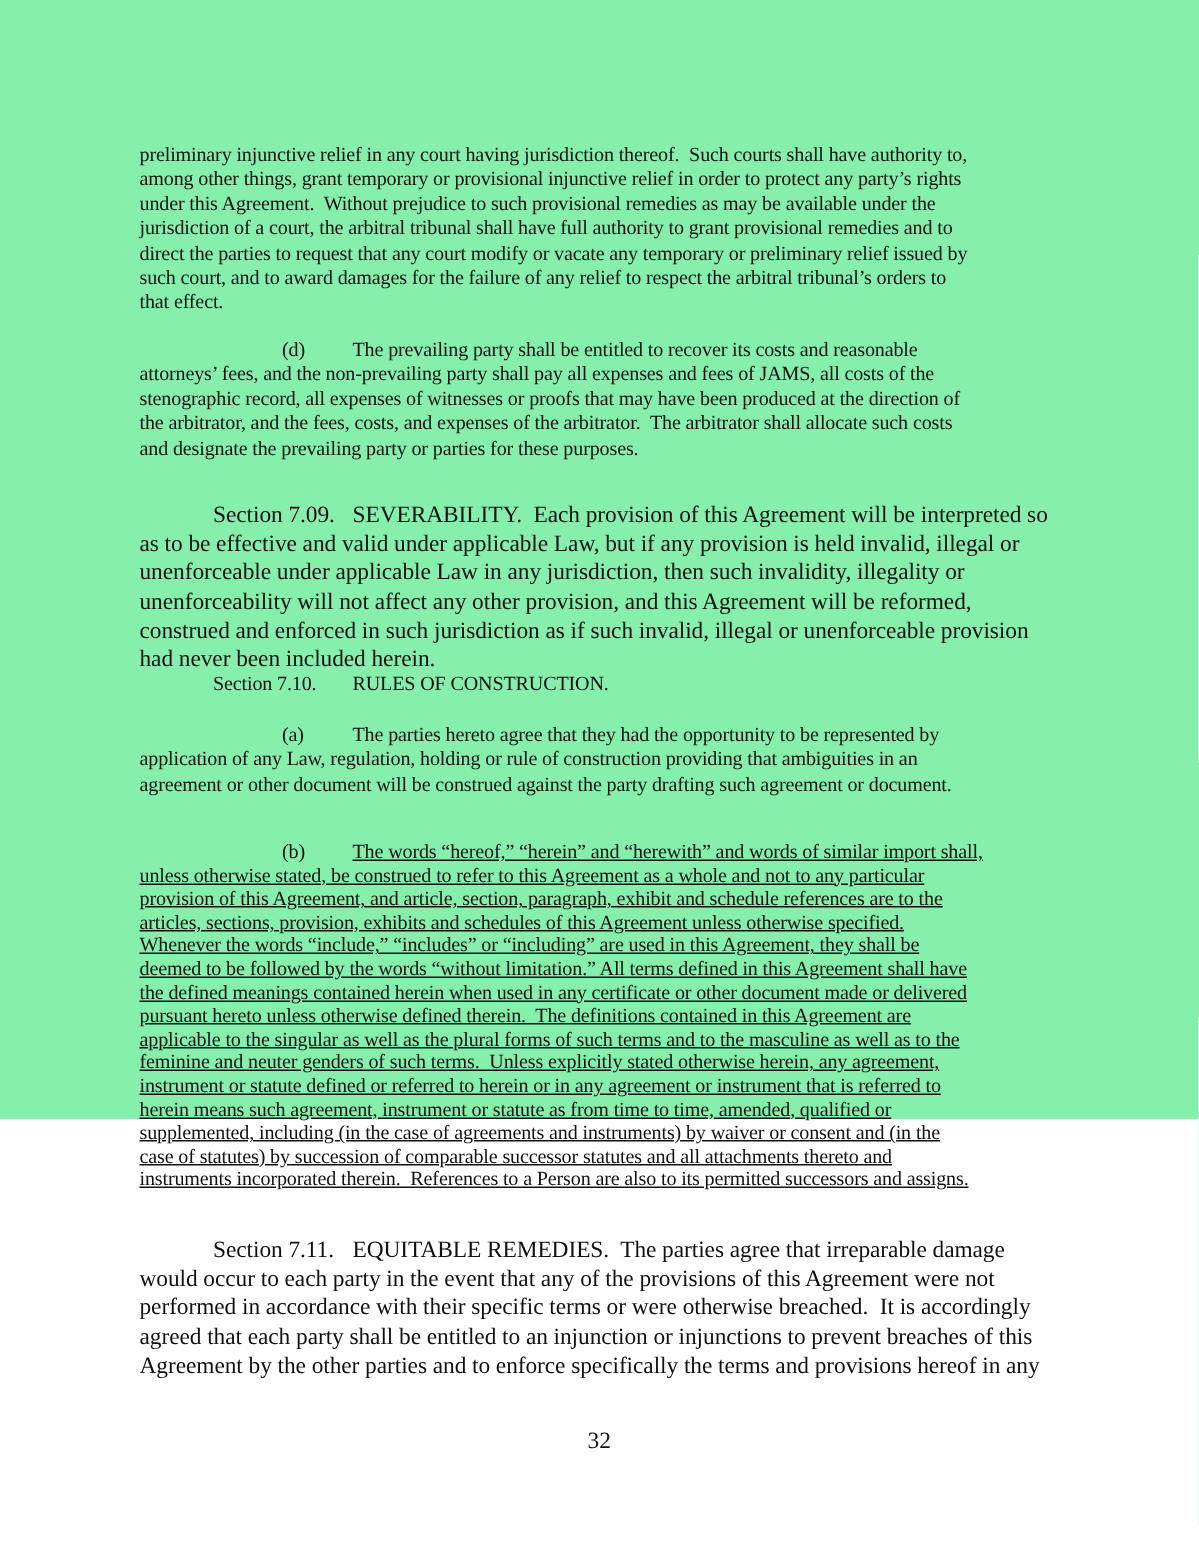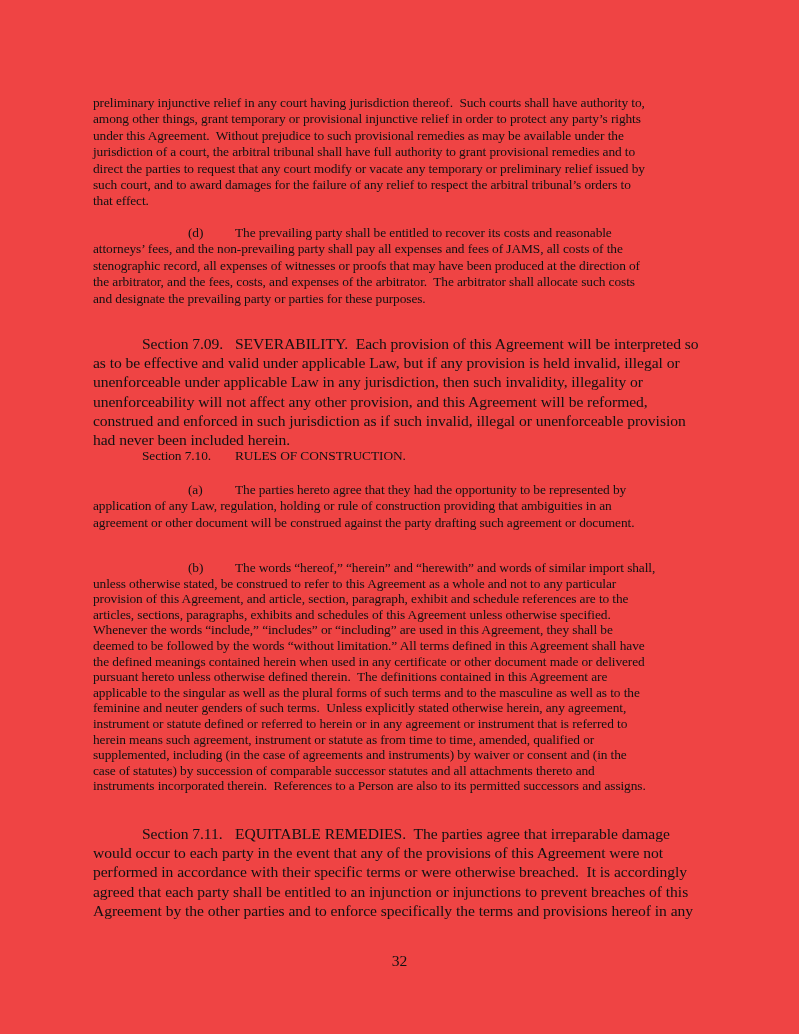--- a/index.html
+++ b/index.html
@@ -1,22 +1,22 @@
 <!DOCTYPE html>
 <html><head>
   <meta charset="utf-8">
   <style>
     html, body { margin: 0; padding: 0; background: #ffffff; }
     body { width: 799px; height: 1034px; position: relative; overflow: hidden;
            font-family: "Liberation Serif", "DejaVu Serif", serif; color: #111111; }
-    .page { position: absolute; left: 0; top: 0; width: 799px; height: 1034px; background: #ef4444; }
+    .page { position: absolute; left: 0; top: 0; width: 799px; height: 746px; background: #86efac; }
     .block { position: absolute; left: 93px; width: 620px; }
     .line { display: block; white-space: pre; }
     .small { font-size: 13.4px; line-height: 16.4px; letter-spacing: -0.1px; }
-    .sub { font-size: 13.4px; line-height: 15.6px; letter-spacing: -0.1px; }
+    .sub { font-size: 13.4px; line-height: 15.6px; letter-spacing: -0.1px; text-decoration: underline; }
     .large { font-size: 15.6px; line-height: 19.2px; letter-spacing: -0.05px; }
     .marker { display: inline-block; width: 47px; }
     .sec-num { display: inline-block; width: 93px; }
     .ind1 { padding-left: 49px; }
     .ind2 { padding-left: 95px; }
     .pagenum { position: absolute; top: 952px; left: 0; width: 799px; text-align: center;
                font-size: 15.6px; }
   </style>
 </head>
 <body>
@@ -57,21 +57,21 @@
   <div class="block small" style="top:482px;">
     <span class="line ind2"><span class="marker">(a)</span><span>The parties hereto agree that they had the opportunity to be represented by</span></span>
     <span class="line">application of any Law, regulation, holding or rule of construction providing that ambiguities in an</span>
     <span class="line">agreement or other document will be construed against the party drafting such agreement or document.</span>
   </div>
 
   <div class="block sub" style="top:560px;">
     <span class="line ind2"><span class="marker">(b)</span><span>The words “hereof,” “herein” and “herewith” and words of similar import shall,</span></span>
     <span class="line">unless otherwise stated, be construed to refer to this Agreement as a whole and not to any particular</span>
     <span class="line">provision of this Agreement, and article, section, paragraph, exhibit and schedule references are to the</span>
-    <span class="line">articles, sections, paragraphs, exhibits and schedules of this Agreement unless otherwise specified.</span>
+    <span class="line">articles, sections, provision, exhibits and schedules of this Agreement unless otherwise specified.</span>
     <span class="line">Whenever the words “include,” “includes” or “including” are used in this Agreement, they shall be</span>
     <span class="line">deemed to be followed by the words “without limitation.” All terms defined in this Agreement shall have</span>
     <span class="line">the defined meanings contained herein when used in any certificate or other document made or delivered</span>
     <span class="line">pursuant hereto unless otherwise defined therein.  The definitions contained in this Agreement are</span>
     <span class="line">applicable to the singular as well as the plural forms of such terms and to the masculine as well as to the</span>
     <span class="line">feminine and neuter genders of such terms.  Unless explicitly stated otherwise herein, any agreement,</span>
     <span class="line">instrument or statute defined or referred to herein or in any agreement or instrument that is referred to</span>
     <span class="line">herein means such agreement, instrument or statute as from time to time, amended, qualified or</span>
     <span class="line">supplemented, including (in the case of agreements and instruments) by waiver or consent and (in the</span>
     <span class="line">case of statutes) by succession of comparable successor statutes and all attachments thereto and</span>

